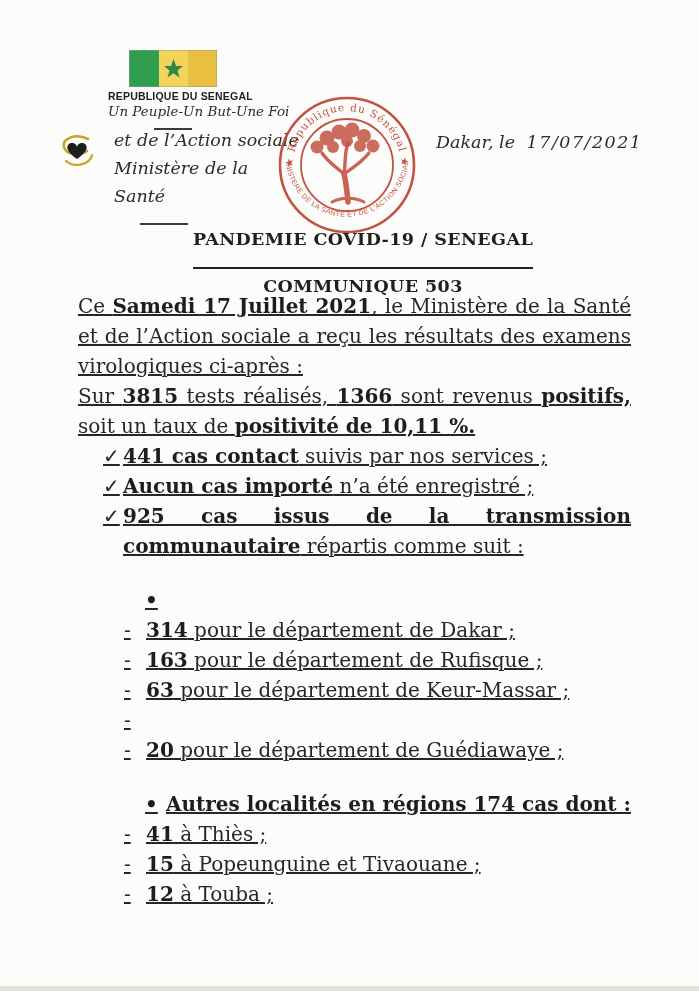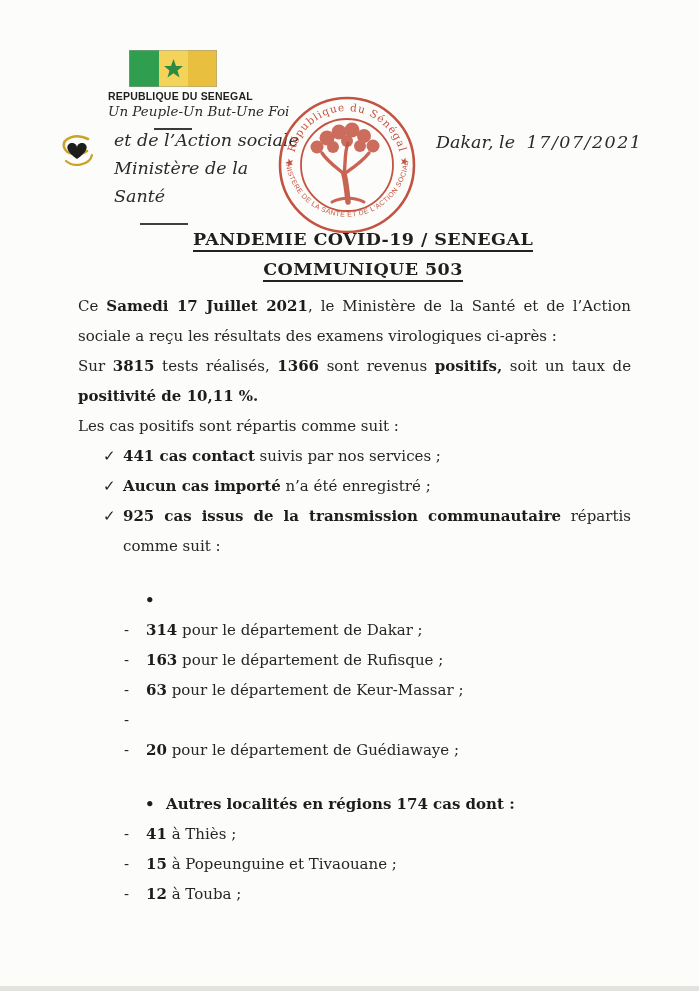--- a/index.html
+++ b/index.html
@@ -46,28 +46,28 @@
   .date-block{
     position:absolute;left:436px;top:132px;
     font-style:italic;font-size:17.5px;color:#2b2b29;white-space:nowrap;
   }
   .date-block .date-value{letter-spacing:1.5px;margin-left:6px;}
 
   
   .titles{position:absolute;left:0;top:229px;width:699px;text-align:center;}
   .title-line{
     display:inline-block;font-weight:700;font-size:17.5px;letter-spacing:.4px;
-    border-bottom:2px solid #222220;padding-bottom:1px;color:#1f1f1d;margin-left:27px;
+    border-bottom:2px solid #222220;padding-bottom:18px;color:#1f1f1d;margin-left:27px;
   }
   .title-line2-wrap{margin-top:7px;}
 
   
   .body{
     position:absolute;left:78px;top:291px;width:553px;
-    font-size:15px;line-height:30px;
+    font-size:20px;line-height:30px;text-decoration:underline;
   }
   .just{text-align:justify;}
   b{font-weight:700;color:#1d1d1b;}
   .row{display:flex;align-items:flex-start;}
   .row .marker{flex:0 0 auto;}
   .row .text{flex:1 1 auto;}
   .check-row{padding-left:25px;}
   .check-row .marker{width:20px;}
   .dash-row{padding-left:46px;}
   .dash-row .marker{width:22px;}
@@ -153,21 +153,20 @@
       <span class="title-line">COMMUNIQUE 503</span>
     </div>
   </div>
 
   <div class="body">
 
     <div class="just"><span>Ce </span><b>Samedi 17 Juillet 2021</b><span>, le Ministère de la Santé et de l’Action sociale a reçu les résultats des examens virologiques ci-après :</span></div>
 
     <div class="just"><span>Sur </span><b>3815</b><span> tests réalisés, </span><b>1366</b><span> sont revenus </span><b>positifs,</b><span> soit un taux de </span><b>positivité de 10,11 %.</b></div>
 
-    <div>Les cas positifs sont répartis comme suit :</div>
 
     <div class="row check-row">
       <span class="marker">✓</span>
       <span class="text"><b>441 cas contact</b><span> suivis par nos services ;</span></span>
     </div>
     <div class="row check-row">
       <span class="marker">✓</span>
       <span class="text"><b>Aucun cas importé</b><span> n’a été enregistré ;</span></span>
     </div>
     <div class="row check-row">

